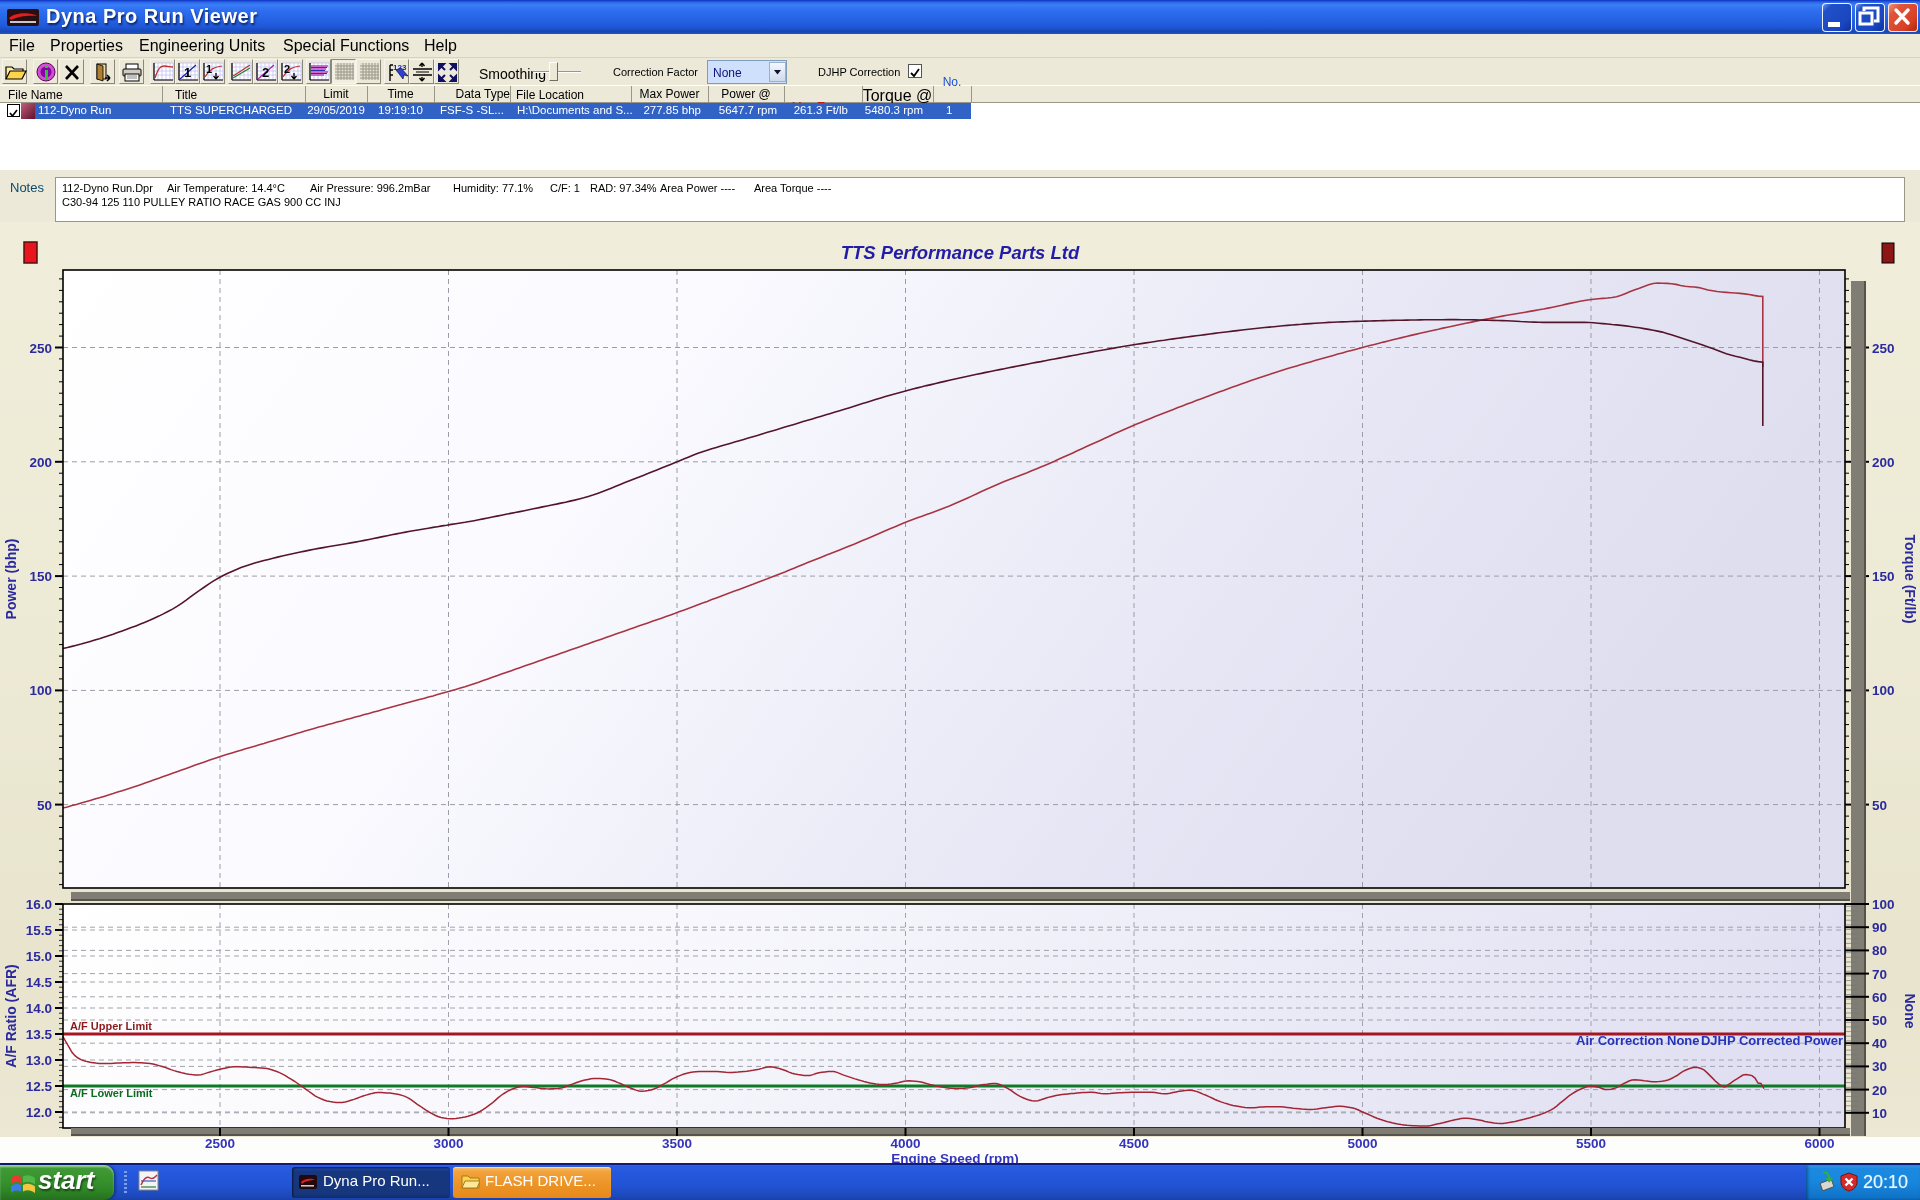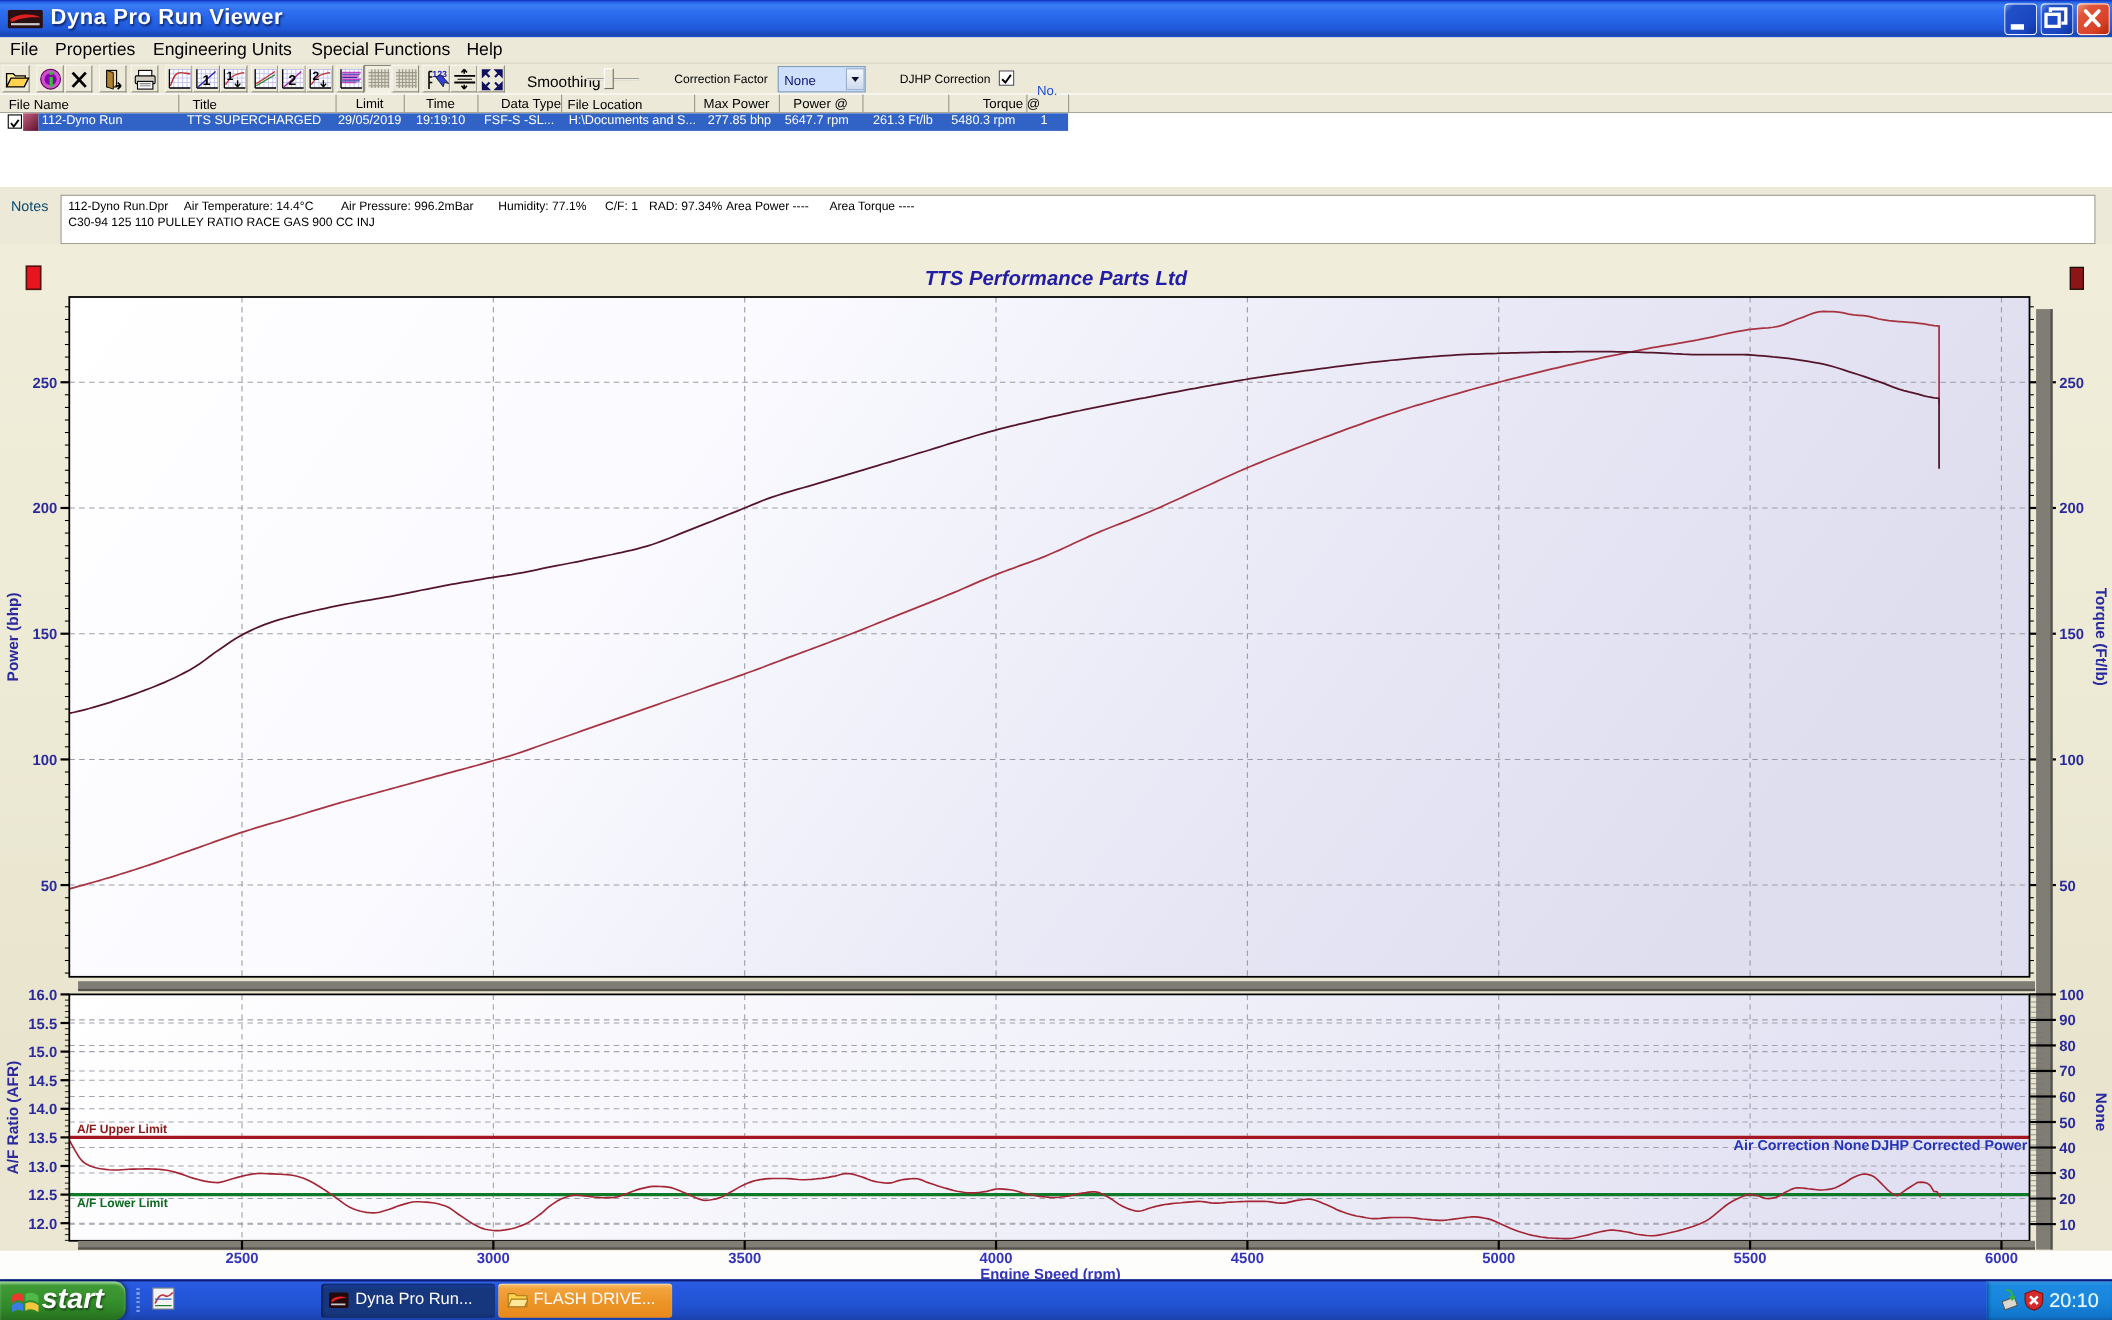--- a/index.html
+++ b/index.html
@@ -200,41 +200,41 @@
 <span class="abs" style="left:434px;top:87px;width:76px;text-align:right;font-size:12px;color:#000">Data Type</span>
 <div class="abs" style="left:510px;top:86px;width:1px;height:16px;background:#9a9789"></div>
 <span class="abs" style="left:516px;top:88px;font-size:12px;color:#000">File Location</span>
 <div class="abs" style="left:631px;top:86px;width:1px;height:16px;background:#9a9789"></div>
 <span class="abs" style="left:631px;top:87px;width:77px;text-align:center;font-size:12px;color:#000">Max Power</span>
 <div class="abs" style="left:708px;top:86px;width:1px;height:16px;background:#9a9789"></div>
 <span class="abs" style="left:708px;top:87px;width:76px;text-align:center;font-size:12px;color:#000">Power @</span>
 <div class="abs" style="left:784px;top:86px;width:1px;height:16px;background:#9a9789"></div>
 <span class="abs" style="left:784px;top:100px;width:78px;text-align:center;font-size:12px;color:#b91c1c">Max Torque</span>
 <div class="abs" style="left:862px;top:86px;width:1px;height:16px;background:#9a9789"></div>
-<span class="abs" style="left:884px;top:87px;width:71px;text-align:center;font-size:12px;color:#000">Torque @</span>
+<span class="abs" style="left:862px;top:87px;width:71px;text-align:center;font-size:16px;color:#000">Torque @</span>
 <div class="abs" style="left:933px;top:86px;width:1px;height:16px;background:#9a9789"></div>
 <span class="abs" style="left:933px;top:75px;width:38px;text-align:center;font-size:12px;color:#1d4ed8">No.</span>
 <div class="abs" style="left:971px;top:86px;width:1px;height:16px;background:#9a9789"></div>
 <div class="abs" style="left:0;top:103px;width:1920px;height:67px;background:#fff"></div>
 
 <div class="abs" style="left:0;top:103px;width:1920px;height:16px;background:#fff">
  <div class="abs" style="left:7px;top:1px;width:13px;height:13px;background:#fff;border:1px solid #000">
    <svg width="11" height="11" viewBox="0 0 11 11">
         <path d="M2 5 l2.5 3 l4.5 -6" fill="none" stroke="#000" stroke-width="1.7"></path>
       </svg></div>
  <div class="abs" style="left:21px;top:0;width:14px;height:16px;background:linear-gradient(135deg,#c06080,#601028)"></div>
  <div class="abs" style="left:35px;top:0;width:936px;height:16px;background:#3162c5"></div>
  <span class="abs" style="left:38px;top:1px;font-size:11.5px;color:#fff">112-Dyno Run</span>
  <span class="abs" style="left:170px;top:1px;font-size:11.5px;color:#fff">TTS SUPERCHARGED</span>
  <span class="abs" style="left:305px;top:1px;width:62px;text-align:center;font-size:11.5px;color:#fff">29/05/2019</span>
  <span class="abs" style="left:367px;top:1px;width:67px;text-align:center;font-size:11.5px;color:#fff">19:19:10</span>
  <span class="abs" style="left:440px;top:1px;font-size:11.5px;color:#fff">FSF-S -SL...</span>
  <span class="abs" style="left:517px;top:1px;width:120px;overflow:hidden;white-space:nowrap;font-size:11.5px;color:#fff">H:\Documents and S...</span>
  <span class="abs" style="left:631px;top:1px;width:70px;text-align:right;font-size:11.5px;color:#fff">277.85 bhp</span>
- <span class="abs" style="left:708px;top:1px;width:69px;text-align:center;font-size:11.5px;color:#fff">5647.7 rpm</span>
+ <span class="abs" style="left:708px;top:1px;width:69px;text-align:right;font-size:11.5px;color:#fff">5647.7 rpm</span>
  <span class="abs" style="left:784px;top:1px;width:64px;text-align:right;font-size:11.5px;color:#fff">261.3 Ft/lb</span>
  <span class="abs" style="left:850px;top:1px;width:73px;text-align:right;font-size:11.5px;color:#fff">5480.3 rpm</span>
  <span class="abs" style="left:946px;top:1px;font-size:11.5px;color:#fff">1</span>
 </div>
 
 <div class="abs" style="left:0;top:170px;width:1920px;height:52px;background:#ece9d8">
  <span class="abs" style="left:10px;top:10px;font-size:13px;color:#0c4a6e">Notes</span>
  <div class="abs" style="left:55px;top:7px;width:1850px;height:45px;background:#fff;border:1px solid #9a9789">
   <div class="abs" style="top:4px;font-size:11px;font-weight:normal;color:#000;width:1876px;height:13px">
    <span class="abs" style="left:6px;top:0">112-Dyno Run.Dpr</span>

